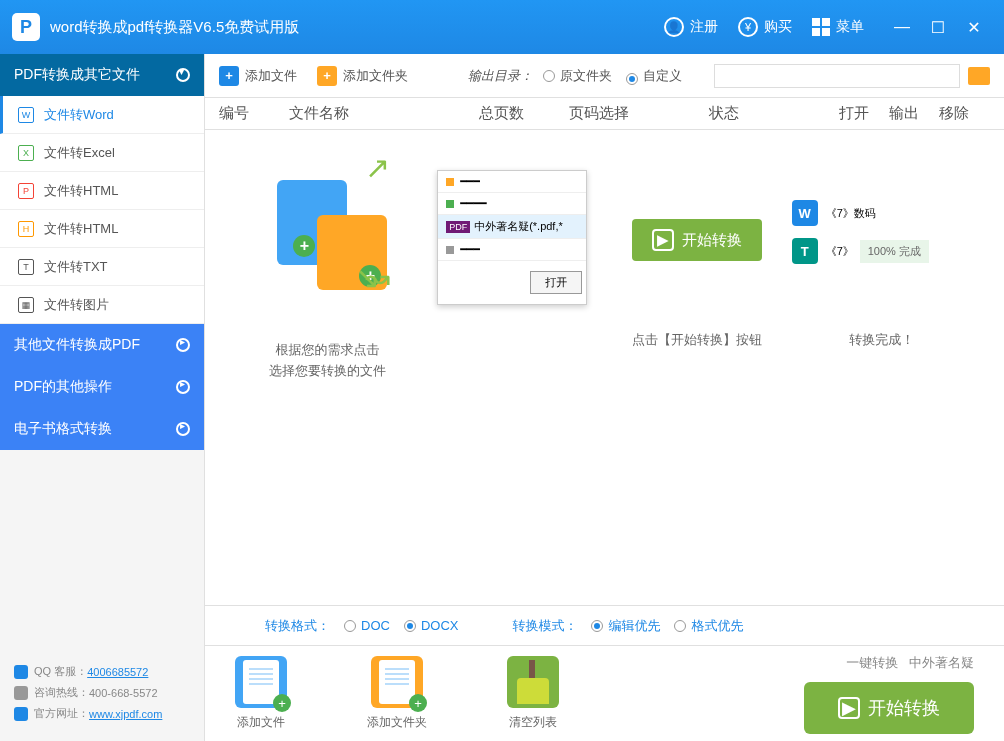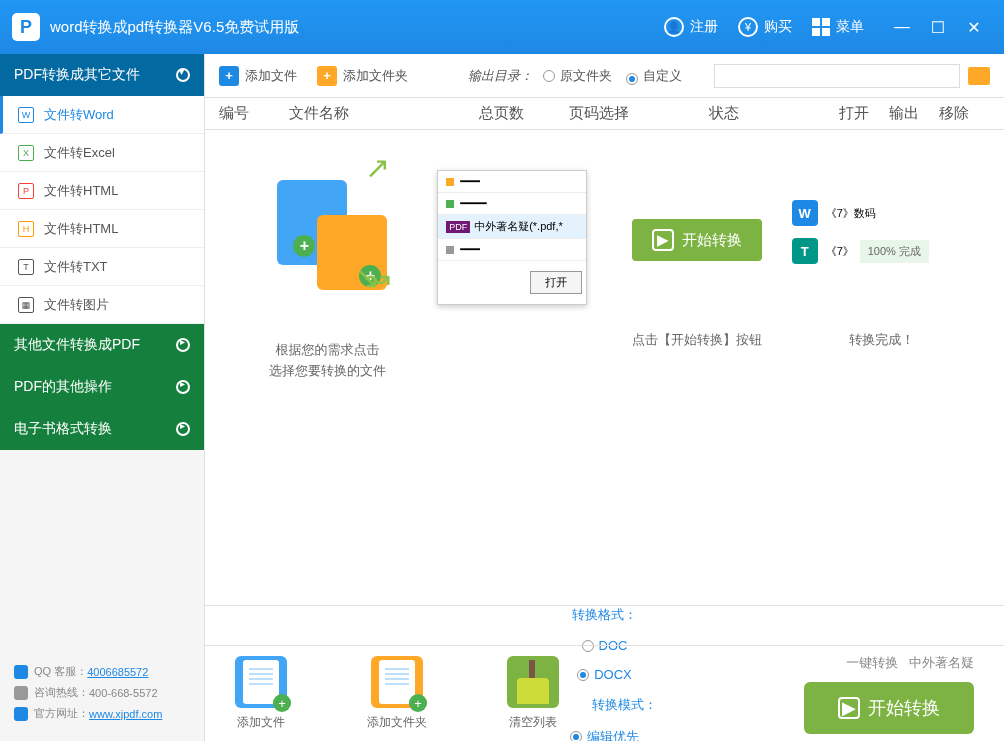--- a/index.html
+++ b/index.html
@@ -10,21 +10,21 @@
 .title { flex: 1; font-size: 15px; }
 .hbtn { display: flex; align-items: center; margin-right: 20px; font-size: 14px; cursor: pointer; }
 .hicon { width: 20px; height: 20px; border: 2px solid #fff; border-radius: 50%; margin-right: 6px; display: flex; align-items: center; justify-content: center; font-size: 11px; }
 .menugrid { width: 18px; height: 18px; display: grid; grid-template: 1fr 1fr/1fr 1fr; gap: 2px; margin-right: 6px; }
 .menugrid span { background: #fff; }
 .winbtn { width: 36px; text-align: center; font-size: 16px; cursor: pointer; }
 
 .container { display: flex; height: 687px; }
 .sidebar { width: 204px; background: #f5f5f5; display: flex; flex-direction: column; }
 .cathdr { height: 42px; background: #0369a1; color: #fff; display: flex; align-items: center; padding: 0 14px; font-size: 14px; justify-content: space-between; cursor: pointer; }
-.cathdr.sub { background: #15803d; }
+.cathdr.sub { background: #3b82f6; }
 .arrow { width: 14px; height: 14px; border: 2px solid #fff; border-radius: 50%; position: relative; }
 .arrow.down::after { content: "▾"; position: absolute; top: -4px; left: 1px; font-size: 10px; }
 .arrow.right::after { content: "▸"; position: absolute; top: -4px; left: 2px; font-size: 10px; }
 .navitem { height: 38px; background: #fff; border-bottom: 1px solid #eee; display: flex; align-items: center; padding: 0 18px; font-size: 13px; color: #555; cursor: pointer; }
 .navitem.active { color: #1e88e5; border-left: 3px solid #1e88e5; padding-left: 15px; }
 .navicon { width: 16px; height: 16px; margin-right: 10px; border: 1px solid currentColor; border-radius: 2px; display: flex; align-items: center; justify-content: center; font-size: 9px; }
 
 .footer-info { margin-top: auto; padding: 14px; font-size: 11px; color: #888; }
 .footer-info div { margin-bottom: 6px; display: flex; align-items: center; }
 .footer-info .ico { width: 14px; height: 14px; background: #1e88e5; border-radius: 3px; margin-right: 6px; }
@@ -63,21 +63,21 @@
 .pdfbadge { background: #701a75; color: #fff; font-size: 9px; padding: 1px 3px; margin-right: 4px; }
 .openbtn { border: 1px solid #999; padding: 3px 14px; margin: 6px auto; display: inline-block; background: #f5f5f5; }
 
 .startbtn { background: #7cb342; color: #fff; padding: 10px 20px; border-radius: 4px; display: inline-flex; align-items: center; font-size: 15px; }
 .playicon { width: 22px; height: 22px; border: 2px solid #fff; border-radius: 4px; margin-right: 8px; display: flex; align-items: center; justify-content: center; }
 
 .result-item { display: flex; align-items: center; font-size: 11px; margin-bottom: 12px; }
 .app-icon { width: 26px; height: 26px; border-radius: 4px; color: #fff; display: flex; align-items: center; justify-content: center; font-weight: bold; margin-right: 8px; font-size: 13px; }
 .done-badge { background: #e8f5e9; padding: 4px 8px; margin-left: 6px; color: #666; }
 
-.optbar { height: 40px; border-top: 1px solid #e0e0e0; display: flex; align-items: center; padding: 0 60px; font-size: 13px; color: #555; gap: 14px; flex-direction: column; }
+.optbar { height: 40px; border-top: 1px solid #e0e0e0; display: flex; align-items: center; padding: 0 60px; font-size: 13px; color: #555; gap: 14px; }
 .optbar .lbl { color: #1e88e5; }
 
 .bottombar { height: 96px; border-top: 1px solid #e0e0e0; display: flex; align-items: center; padding: 0 30px; }
 .bbtn { text-align: center; margin-right: 80px; cursor: pointer; }
 .bbtn .bicon { width: 52px; height: 52px; border-radius: 6px; margin: 0 auto 6px; display: flex; align-items: center; justify-content: center; position: relative; }
 .bbtn .btxt { font-size: 12px; color: #666; }
 .docsvg { width: 36px; height: 44px; background: #fff; border-radius: 3px; position: relative; }
 .docsvg::before { content:""; position:absolute; top:8px; left:6px; right:6px; height:2px; background:#bbdefb; box-shadow: 0 5px 0 #bbdefb, 0 10px 0 #bbdefb, 0 15px 0 #bbdefb; }
 .miniplus { position: absolute; bottom: -4px; right: -4px; width: 18px; height: 18px; background: #4caf50; border-radius: 50%; color: #fff; font-size: 13px; display: flex; align-items: center; justify-content: center; }
 .broom { width: 40px; height: 44px; position: relative; }

